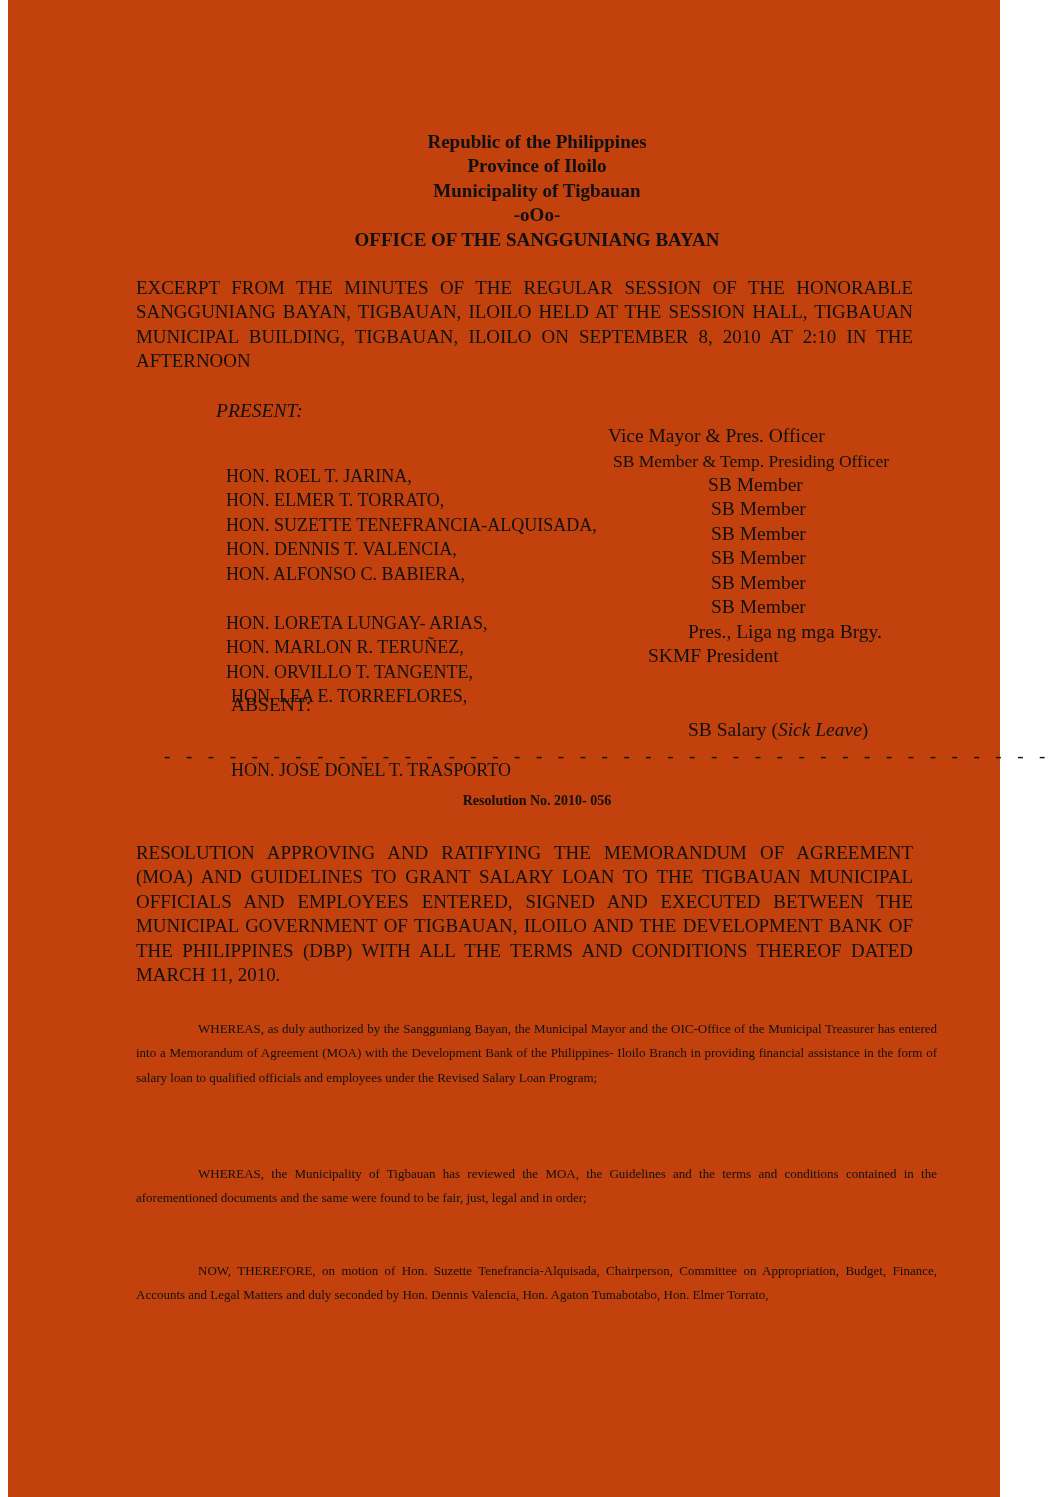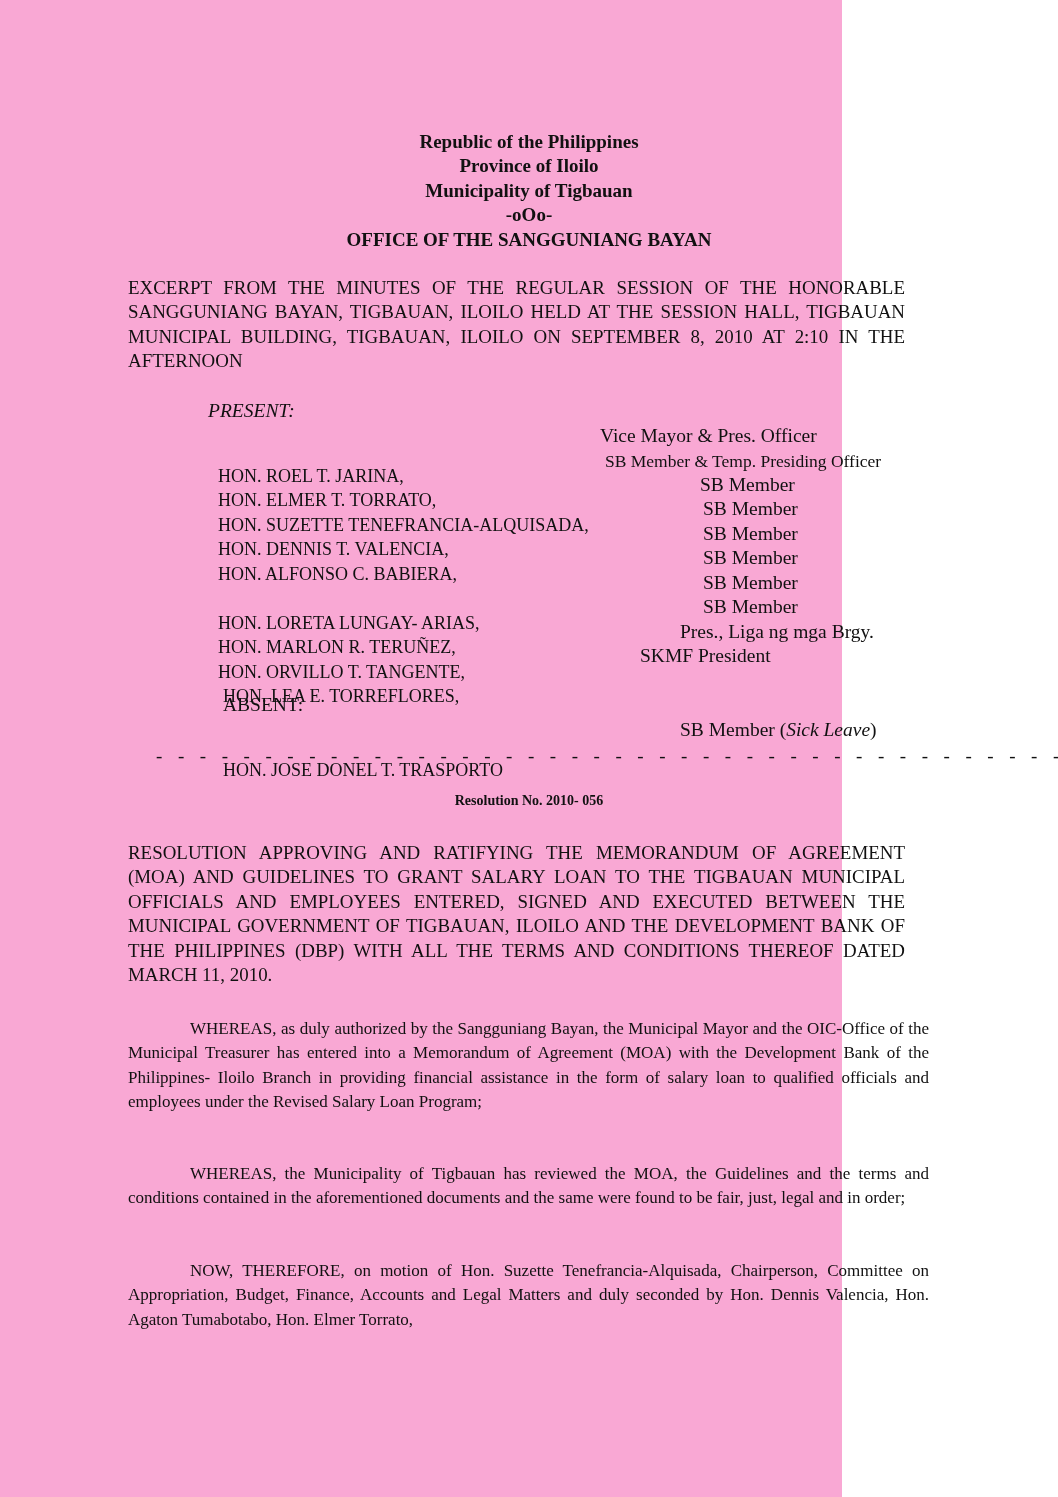--- a/index.html
+++ b/index.html
@@ -1,30 +1,30 @@
 <!DOCTYPE html>
 <html><head>
   <meta charset="utf-8">
   <style>
     html, body { margin: 0; padding: 0; background: #ffffff; }
     body { width: 1058px; height: 1497px; position: relative; overflow: hidden;
            font-family: "Liberation Serif", "DejaVu Serif", serif; color: #111; }
-    .page { position: absolute; left: 0; top: 0; width: 842px; height: 1497px; background: #f9a8d4; }
+    .page { position: absolute; left: 8px; top: 0; width: 992px; height: 1497px; background: #c2410c; }
     .hdr { position: absolute; left: 0; width: 1058px; text-align: center;
            font-weight: bold; font-size: 19px; line-height: 24.5px; }
     .caps { position: absolute; left: 128px; width: 801px; font-size: 19.5px; line-height: 24.4px;
             text-align: justify; text-align-last: left; transform: scaleX(0.97); transform-origin: left top; }
     .lbl { position: absolute; font-size: 19.5px; line-height: 24px; text-align: center; }
     .name { position: absolute; left: 218px; font-size: 18px; line-height: 24px; white-space: nowrap; margin-top: 40px; }
     .role { position: absolute; font-size: 19.5px; line-height: 24px; white-space: nowrap; }
     .role.small { font-size: 17.5px; }
     .dash { position: absolute; left: 156px; top: 745px; font-size: 19px; letter-spacing: 5.4px; white-space: nowrap; }
     .resno { position: absolute; left: 0; width: 1058px; text-align: center; top: 793px;
              font-weight: bold; font-size: 14px; }
-    .para { position: absolute; left: 128px; width: 801px; font-size: 17px; line-height: 24.4px;
+    .para { position: absolute; left: 128px; width: 801px; font-size: 13px; line-height: 24.4px;
             text-align: justify; }
     .para .indent { display: inline-block; width: 62px; }
     i { font-style: italic; }
   </style>
 </head>
 <body>
 
 <div class="page">
 
   <div class="hdr" style="top:130px">Republic of the Philippines</div>
@@ -61,21 +61,21 @@
   <div class="role" style="left:703px; top:595px">SB Member</div>
 
   <div class="name" style="top:620px">HON. ORVILLO T. TANGENTE,</div>
   <div class="role" style="left:680px; top:620px">Pres., Liga ng mga Brgy.</div>
 
   <div class="name" style="left:223px; top:644px">HON. LEA E. TORREFLORES,</div>
   <div class="role" style="left:640px; top:644px">SKMF President</div>
 
   <div class="lbl" style="left:223px; top:693px;">ABSENT:</div>
   <div class="name" style="left:223px; top:718px">HON. JOSE DONEL T. TRASPORTO</div>
-  <div class="role" style="left:680px; top:718px"><span>SB Member (</span><i>Sick Leave</i><span>)</span></div>
+  <div class="role" style="left:680px; top:718px"><span>SB Salary (</span><i>Sick Leave</i><span>)</span></div>
 
   <div class="dash">- - - - - - - - - - - - - - - - - - - - - - - - - - - - - - - - - - - - - - - - - - - - - - - - - - - - - - - - - - - -</div>
 
   <div class="resno">Resolution No. 2010- 056</div>
 
   <div class="caps" style="top:841px">RESOLUTION APPROVING AND RATIFYING THE MEMORANDUM OF AGREEMENT (MOA) AND GUIDELINES TO GRANT SALARY LOAN TO THE TIGBAUAN MUNICIPAL OFFICIALS AND EMPLOYEES ENTERED, SIGNED AND EXECUTED BETWEEN THE MUNICIPAL GOVERNMENT OF TIGBAUAN, ILOILO AND THE DEVELOPMENT BANK OF THE PHILIPPINES (DBP) WITH ALL THE TERMS AND CONDITIONS THEREOF DATED MARCH 11, 2010.</div>
 
   <div class="para" style="top:1017px"><span class="indent"></span><span>WHEREAS, as duly authorized by the Sangguniang Bayan, the Municipal Mayor and the OIC-Office of the Municipal Treasurer has entered into a Memorandum of Agreement (MOA) with the Development Bank of the Philippines- Iloilo Branch in providing financial assistance in the form of salary loan to qualified officials and employees under the Revised Salary Loan Program;</span></div>
 
   <div class="para" style="top:1162px"><span class="indent"></span><span>WHEREAS, the Municipality of Tigbauan has  reviewed the MOA, the Guidelines and the terms and conditions contained in the aforementioned documents and the same were found to be fair, just,  legal and in order;</span></div>

